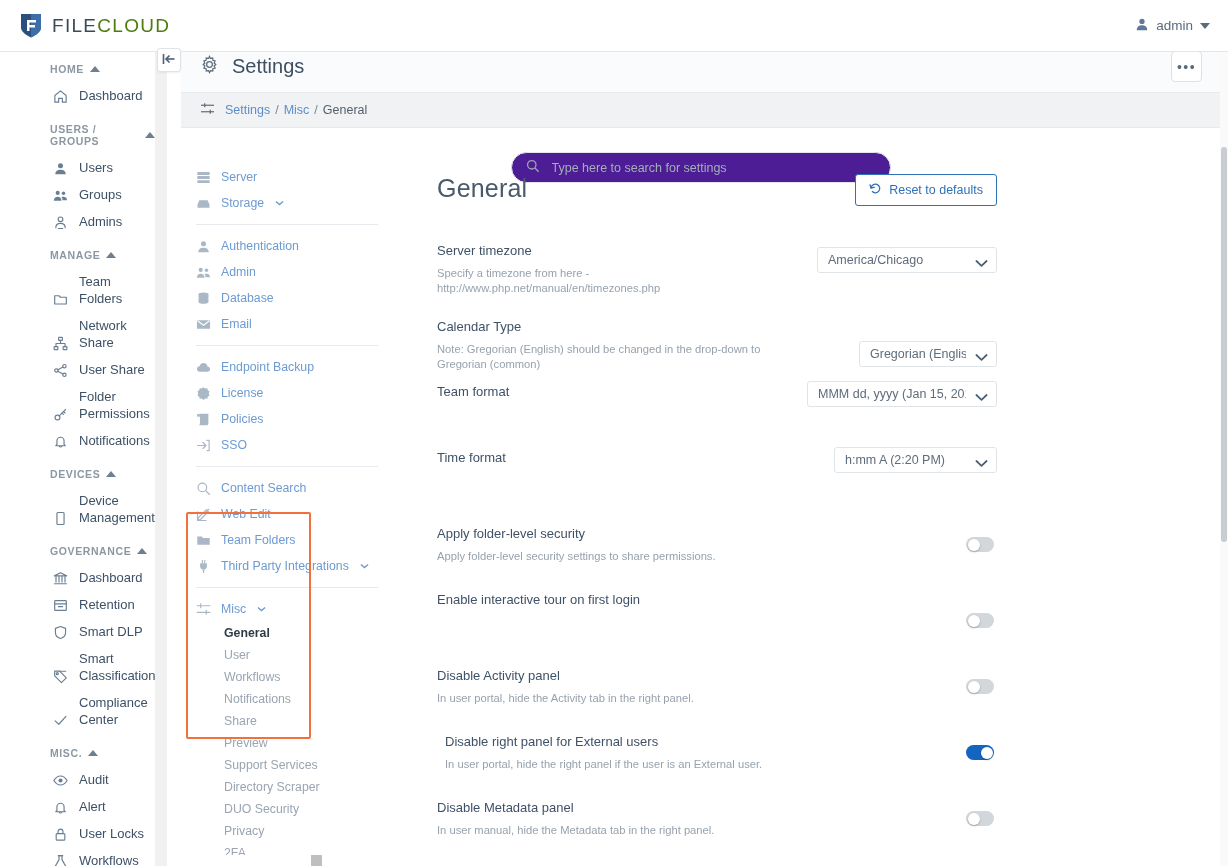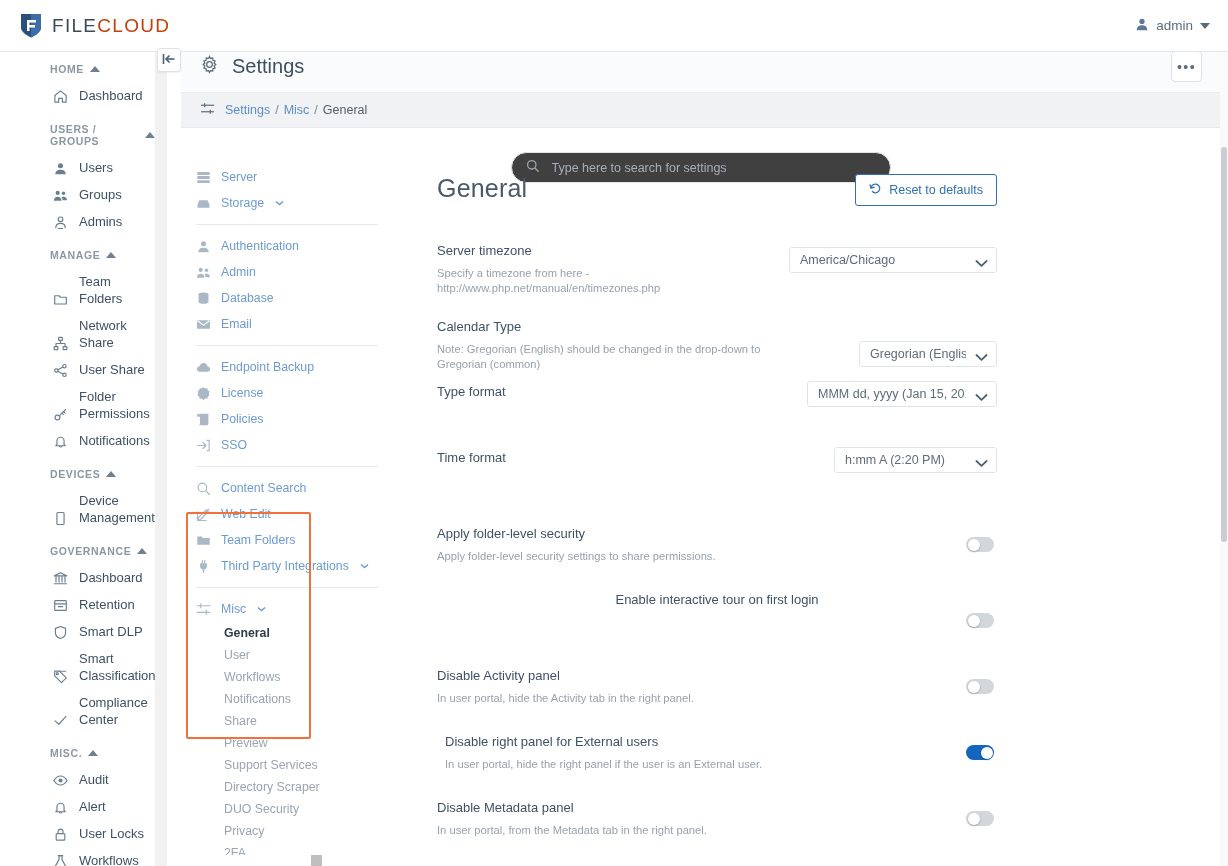--- a/index.html
+++ b/index.html
@@ -17,21 +17,21 @@
   #topbar {
     position:absolute; left:0; top:0; width:1228px; height:52px;
     background:#ffffff; border-bottom:1px solid #e4e7ea;
     display:flex; align-items:center; justify-content:space-between;
     z-index:40;
   }
   .brand { display:flex; align-items:center; gap:9px; padding-left:19px; }
   .brand-mark { width:24px; height:27px; position:relative; }
   .brand-text { font-size:19px; letter-spacing:1.3px; font-weight:400; }
   .bt-dark { color:#3b4a5a; }
-  .bt-light { color:#c2410c; }
+  .bt-light { color:#4d7c0f; }
   .user-area {
     display:flex; align-items:center; gap:7px; padding-right:18px;
     font-size:13.5px; color:#5a6b7d;
   }
   .caret-dn { width:0;height:0;border-left:5px solid transparent;border-right:5px solid transparent;border-top:6px solid #5a6b7d; }
 
   
   #sidebar {
     position:absolute; left:0; top:52px; width:155px; height:814px;
     background:#ffffff; overflow:hidden;
@@ -88,21 +88,21 @@
   .bc-sep { color:#7b8795; }
   .bc-cur { color:#55606b; }
 
   
   #content { position:relative; height:727px; background:#fff; overflow:hidden; }
 
   
   #search-wrap { display:flex; justify-content:center; padding-top:24px; }
   #search-box {
     width:380px; height:31px; border:1px solid #e3e7eb; border-radius:16px;
-    display:flex; align-items:center; gap:10px; padding:0 14px; background:#404040;
+    display:flex; align-items:center; gap:10px; padding:0 14px; background:#4c1d95;
   }
   #search-input {
     border:0; outline:0; font-size:12.5px; color:#8d98a4; background:transparent;
     font-family:"Liberation Sans", sans-serif; width:100%;
   }
   #search-input::placeholder { color:#a6aeb8; }
 
   
   #settings-nav {
     position:absolute; left:11px; top:36px; width:190px;
@@ -677,53 +677,53 @@
               <polyline points="1,2.6 2.2,6.6 6.2,5.6"></polyline>
             </svg>
           </span>
           <span>Reset to defaults</span>
         </div>
       </div>
       <div class="rows" id="rows">
           <div class="row" style="margin-top: 12px;">
             <div class="row-label">Server timezone</div>
             <div class="row-desc">Specify a timezone from here - http://www.php.net/manual/en/timezones.php</div>
-            <div class="ctrl" style="top: 5px;"><span class="sel-wrap"><select class="sel" style="width: 208px;"><option>America/Chicago</option></select><span class="sel-chev"><svg width="13" height="9" viewBox="0 0 14 9" fill="none" stroke="#4b6074" stroke-width="1.9" stroke-linecap="round" stroke-linejoin="round">
+            <div class="ctrl" style="top: 5px;"><span class="sel-wrap"><select class="sel" style="width: 180px;"><option>America/Chicago</option></select><span class="sel-chev"><svg width="13" height="9" viewBox="0 0 14 9" fill="none" stroke="#4b6074" stroke-width="1.9" stroke-linecap="round" stroke-linejoin="round">
                     <polyline points="1.5,1.8 7,7 12.5,1.8"></polyline>
                   </svg></span></span></div>
           </div>
           <div class="row" style="margin-top: 22px;">
             <div class="row-label">Calendar Type</div>
             <div class="row-desc">Note: Gregorian (English) should be changed in the drop-down to Gregorian (common)</div>
             <div class="ctrl" style="top: 23px;"><span class="sel-wrap"><select class="sel" style="width: 138px;"><option>Gregorian (English)</option></select><span class="sel-chev"><svg width="13" height="9" viewBox="0 0 14 9" fill="none" stroke="#4b6074" stroke-width="1.9" stroke-linecap="round" stroke-linejoin="round">
                     <polyline points="1.5,1.8 7,7 12.5,1.8"></polyline>
                   </svg></span></span></div>
           </div>
           <div class="row" style="margin-top: 11px;">
-            <div class="row-label">Type format</div>
+            <div class="row-label">Team format</div>
             <div class="ctrl" style="top: -2px;"><span class="sel-wrap"><select class="sel" style="width: 190px;"><option>MMM dd, yyyy (Jan 15, 2019)</option></select><span class="sel-chev"><svg width="13" height="9" viewBox="0 0 14 9" fill="none" stroke="#4b6074" stroke-width="1.9" stroke-linecap="round" stroke-linejoin="round">
                     <polyline points="1.5,1.8 7,7 12.5,1.8"></polyline>
                   </svg></span></span></div>
           </div>
           <div class="row" style="margin-top: 12px;">
             <div class="row-label">Time format</div>
             <div class="ctrl" style="top: -2px;"><span class="sel-wrap"><select class="sel" style="width: 163px;"><option>h:mm A (2:20 PM)</option></select><span class="sel-chev"><svg width="13" height="9" viewBox="0 0 14 9" fill="none" stroke="#4b6074" stroke-width="1.9" stroke-linecap="round" stroke-linejoin="round">
                     <polyline points="1.5,1.8 7,7 12.5,1.8"></polyline>
                   </svg></span></span></div>
           </div>
           <div class="row" style="margin-top: 22px;">
             <div class="row-label">Apply folder-level security</div>
             <div class="row-desc">Apply folder-level security settings to share permissions.</div>
             <div class="ctrl" style="top: 12px; right: 3px;">
               <span class="toggle">
                 <span class="knob"></span>
               </span>
             </div>
           </div>
-          <div class="row" style="margin-top: 12px; text-align: center;">
+          <div class="row" style="margin-top: 12px;">
             <div class="row-label">Enable interactive tour on first login</div>
             <div class="ctrl" style="top: 22px; right: 3px;">
               <span class="toggle">
                 <span class="knob"></span>
               </span>
             </div>
           </div>
           <div class="row" style="margin-top: 22px;">
             <div class="row-label">Disable Activity panel</div>
             <div class="row-desc">In user portal, hide the Activity tab in the right panel.</div>
@@ -737,21 +737,21 @@
             <div class="row-label">Disable right panel for External users</div>
             <div class="row-desc">In user portal, hide the right panel if the user is an External user.</div>
             <div class="ctrl" style="top: 12px; right: 3px;">
               <span class="toggle on">
                 <span class="knob"></span>
               </span>
             </div>
           </div>
           <div class="row" style="margin-top: 12px;">
             <div class="row-label">Disable Metadata panel</div>
-            <div class="row-desc">In user portal, from the Metadata tab in the right panel.</div>
+            <div class="row-desc">In user manual, hide the Metadata tab in the right panel.</div>
             <div class="ctrl" style="top: 12px; right: 3px;">
               <span class="toggle">
                 <span class="knob"></span>
               </span>
             </div>
           </div>
           <div class="row" style="margin-top: 12px;">
             <div class="row-label">Disable locking</div>
           </div>
         </div>

